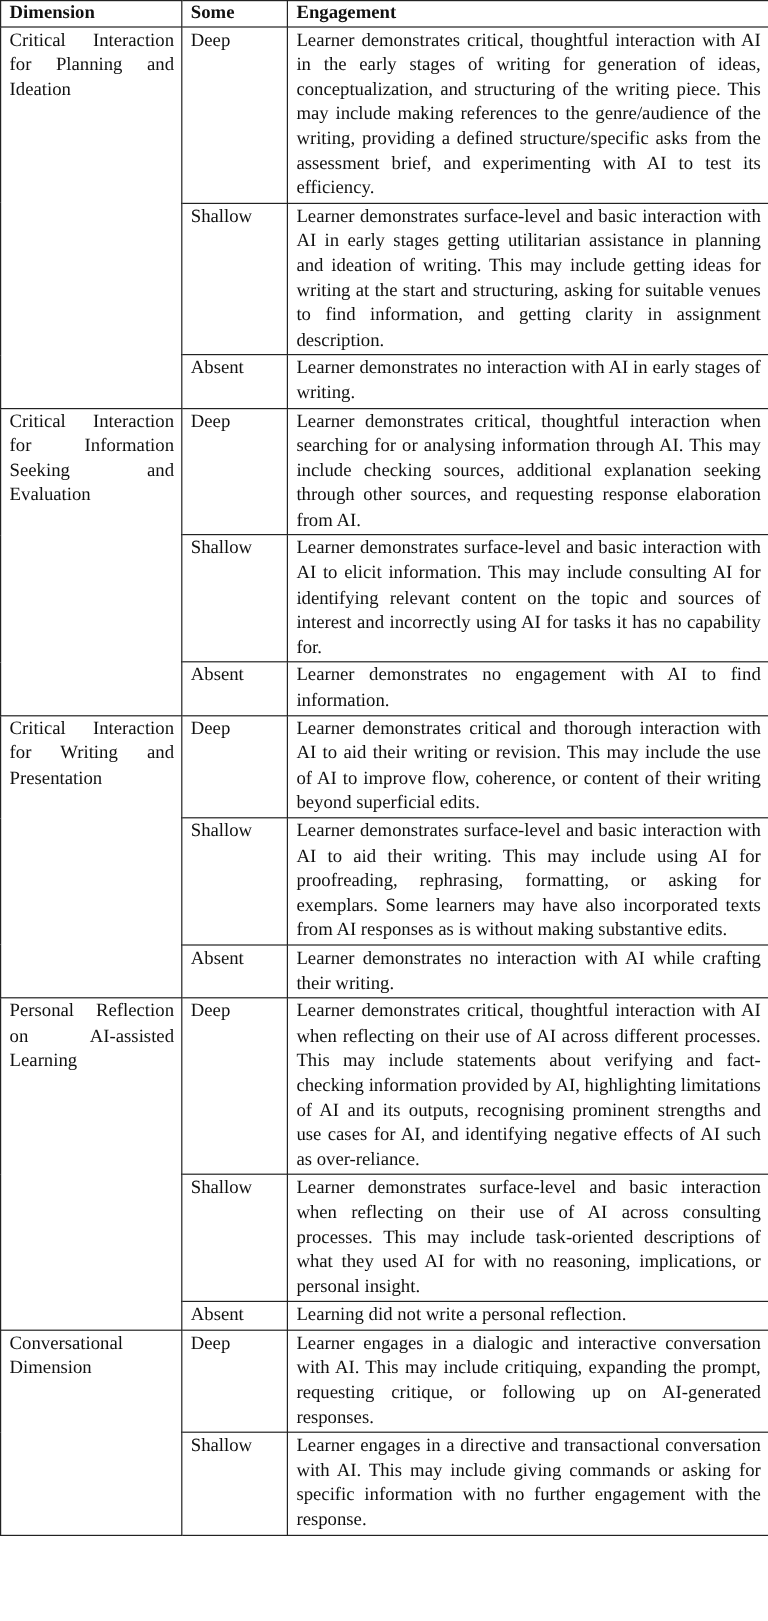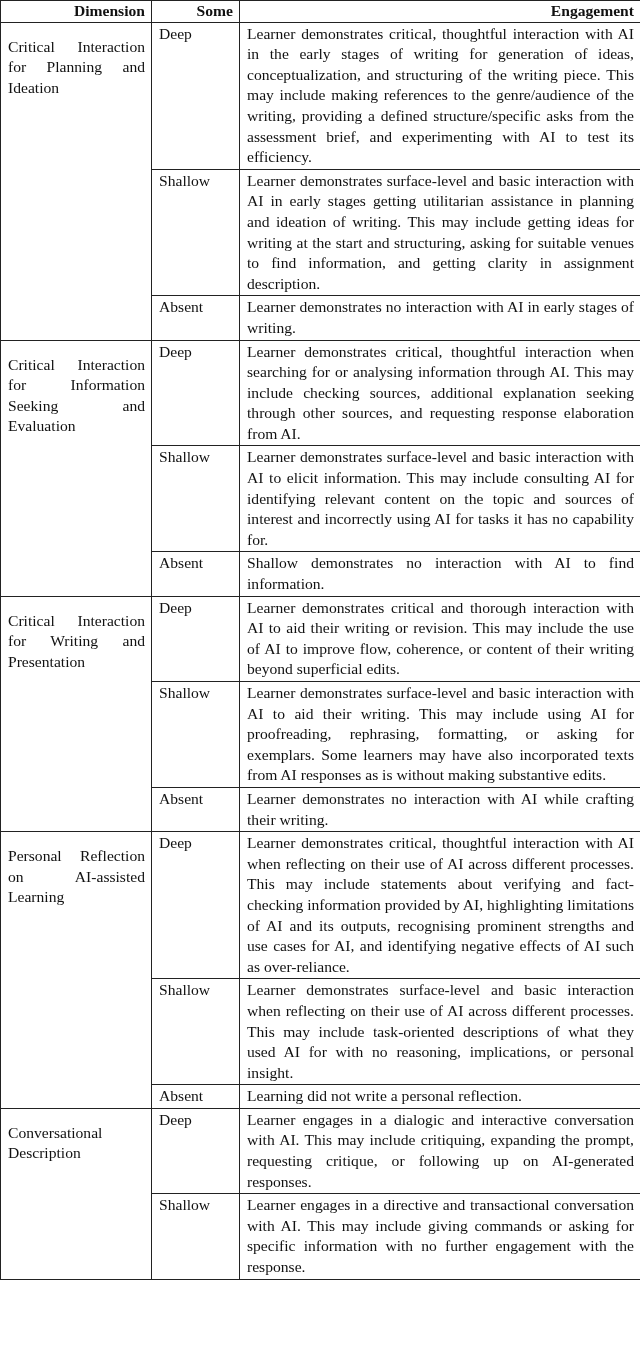--- a/index.html
+++ b/index.html
@@ -11,25 +11,25 @@
       font-size: 15.6px;
       line-height: 20.6px;
       color: #111;
       table-layout: fixed;
     }
     td, th {
       border: 1.4px solid #222;
       vertical-align: top;
       padding: 0 6px 0 7px;
     }
-    th { font-weight: bold; text-align: right; padding-top: 0px; padding-bottom: 0px; }
+    th { font-weight: bold; text-align: left; padding-top: 0px; padding-bottom: 0px; }
     col.c-dim { width: 151px; }
     col.c-code { width: 88px; }
     col.c-desc { width: 401px; }
-    .dim { text-align: justify; hyphens: manual; padding-top: 14px; }
+    .dim { text-align: justify; hyphens: manual; padding-top: 1px; }
     .code { padding-top: 1px; margin-left: 41px; }
     .desc { text-align: justify; padding-top: 1px; padding-bottom: 1px; margin-left: 28px; }
     .dim-inner { text-align: justify; text-align-last: left; }
   </style>
 </head>
 <body>
 
 <table>
   <colgroup>
     <col class="c-dim">
@@ -67,21 +67,21 @@
         </td>
       <td class="code">Deep</td>
       <td class="desc">Learner demonstrates critical, thoughtful interaction when searching for or analysing information through AI. This may include checking sources, additional explanation seeking through other sources, and requesting response elaboration from AI.</td>
     </tr>
     <tr>
       <td class="code">Shallow</td>
       <td class="desc">Learner demonstrates surface-level and basic interaction with AI to elicit information. This may include consulting AI for identifying relevant content on the topic and sources of interest and incorrectly using AI for tasks it has no capability for.</td>
     </tr>
     <tr>
       <td class="code">Absent</td>
-      <td class="desc">Shallow demonstrates no interaction with AI to find information.</td>
+      <td class="desc">Learner demonstrates no engagement with AI to find information.</td>
     </tr>
 
     <tr>
       <td rowspan="3" class="dim">
           <div class="dim-inner">Critical Interac­tion for Writing and Presentation</div>
         </td>
       <td class="code">Deep</td>
       <td class="desc">Learner demonstrates critical and thorough interaction with AI to aid their writing or revision. This may include the use of AI to improve flow, coherence, or content of their writing beyond superficial edits.</td>
     </tr>
     <tr>
@@ -95,30 +95,30 @@
 
     <tr>
       <td rowspan="3" class="dim">
           <div class="dim-inner">Personal Re­flection on AI-assisted Learning</div>
         </td>
       <td class="code">Deep</td>
       <td class="desc">Learner demonstrates critical, thoughtful interaction with AI when reflecting on their use of AI across different processes. This may include statements about verifying and fact-checking information provided by AI, highlighting limitations of AI and its outputs, recognising prominent strengths and use cases for AI, and identifying negative effects of AI such as over-reliance.</td>
     </tr>
     <tr>
       <td class="code">Shallow</td>
-      <td class="desc">Learner demonstrates surface-level and basic interaction when reflecting on their use of AI across different processes. This may include task-oriented descriptions of what they used AI for with no reasoning, implications, or personal insight.</td>
+      <td class="desc">Learner demonstrates surface-level and basic interaction when reflecting on their use of AI across consulting processes. This may include task-oriented descriptions of what they used AI for with no reasoning, implications, or personal insight.</td>
     </tr>
     <tr>
       <td class="code">Absent</td>
       <td class="desc">Learning did not write a personal reflection.</td>
     </tr>
 
     <tr>
       <td rowspan="2" class="dim">
-          <div class="dim-inner">Conversational Description</div>
+          <div class="dim-inner">Conversational Dimension</div>
         </td>
       <td class="code">Deep</td>
       <td class="desc">Learner engages in a dialogic and interactive conversation with AI. This may include critiquing, expanding the prompt, requesting critique, or following up on AI-generated responses.</td>
     </tr>
     <tr>
       <td class="code">Shallow</td>
       <td class="desc">Learner engages in a directive and transactional conversation with AI. This may include giving commands or asking for specific information with no further engagement with the response.</td>
     </tr>
   </tbody>
 </table>

